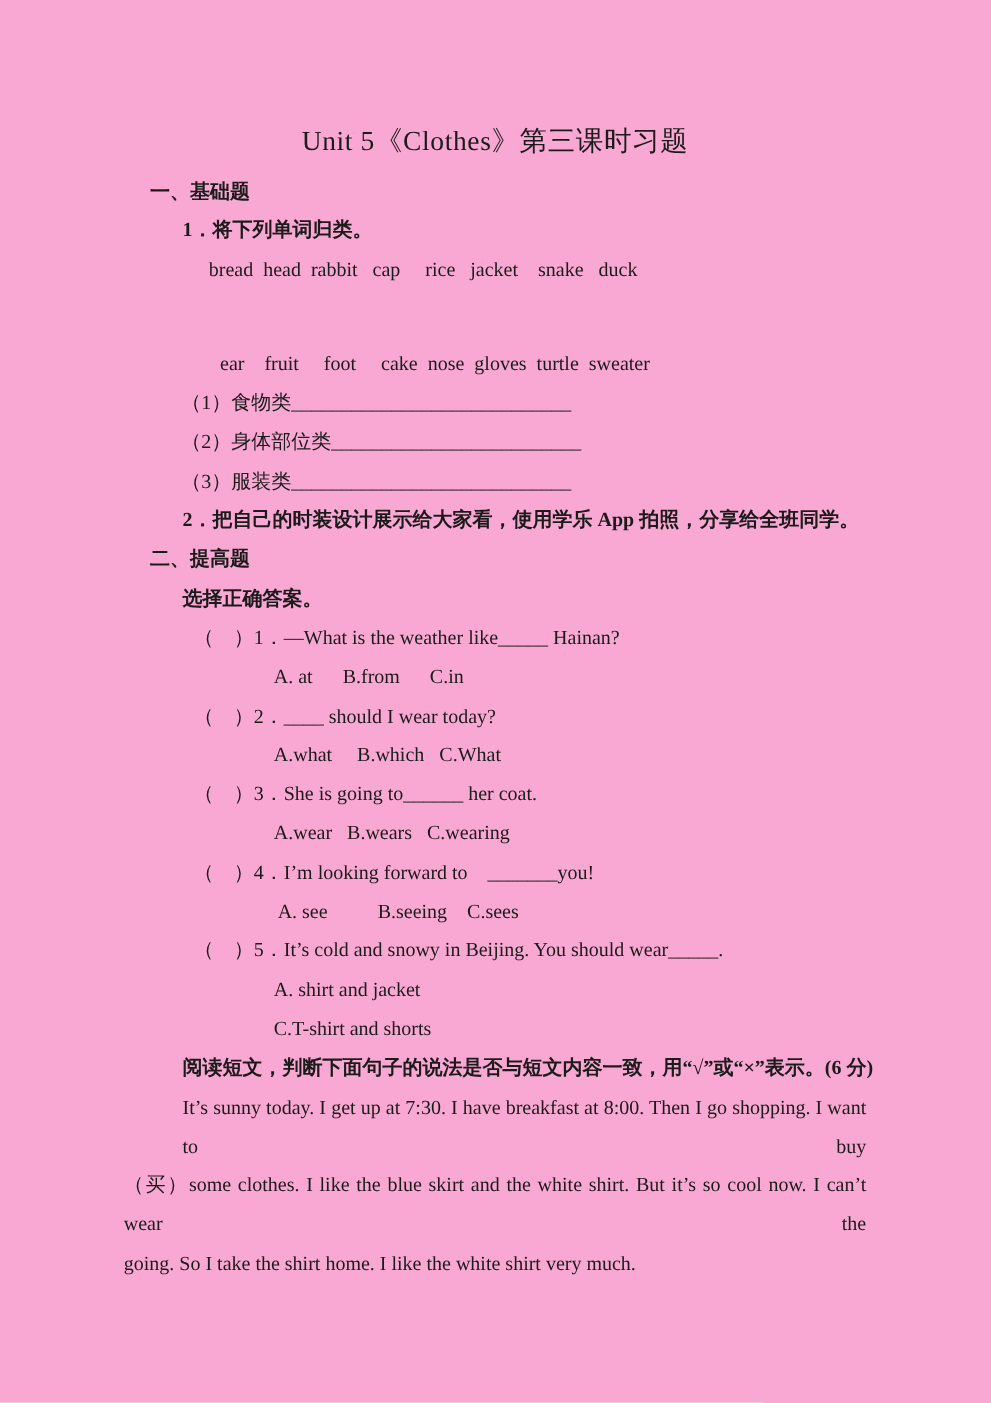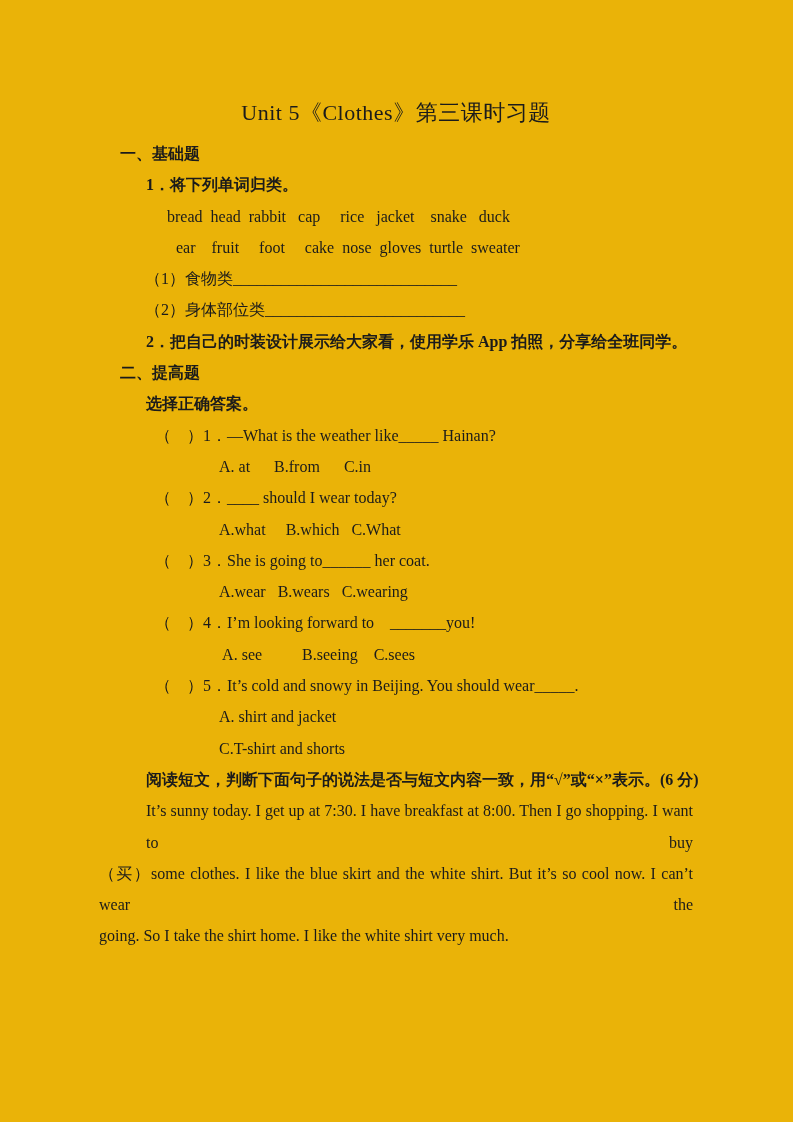--- a/index.html
+++ b/index.html
@@ -1,61 +1,62 @@
 <!DOCTYPE html>
 <html><head>
 <meta charset="utf-8">
 <style>
   html,body{margin:0;padding:0;background:#e8e8e8;}
   .page{
     position:relative;
     width:793px;height:1122px;
     margin:0 auto;
-    background:#eab308;
+    background:#f9a8d4;
     color:#1b1b1b;
     font-family:"Liberation Serif",serif;
     overflow:hidden;
     font-size:16px;
   }
   .content{padding:96px 100px 0 99px;}
   .doc-title{
     font-size:22px;
     line-height:33px;
     text-align:center;
     letter-spacing:0.5px;
     margin-bottom:9px;
     white-space:pre;
   }
   .l{line-height:31.3px;white-space:pre;}
   .b{font-weight:bold;}
   .in-head{padding-left:21px;}   
   .in-item{padding-left:47px;}   
   .in-cat{padding-left:46px;}    
   .in-w1{padding-left:68px;}     
-  .in-w2{padding-left:77px;}     
+  .in-w2{padding-left:77px;margin-top:44px;}     
   .in-q{padding-left:56px;}      
   .in-opt{padding-left:120px;}   
   .pl{line-height:31.3px;text-align:justify;text-align-last:justify;white-space:normal;}
   .pl-indent{padding-left:47px;}
   .pl-last{line-height:31.3px;white-space:pre;}
 </style>
 </head>
 <body>
 
 <div class="page">
   <div class="content">
 
     <div class="doc-title">Unit 5《Clothes》第三课时习题</div>
 
     <div class="l b in-head">一、基础题</div>
     <div class="l b in-item">1．将下列单词归类。</div>
     <div class="l in-w1">bread  head  rabbit   cap     rice   jacket    snake   duck</div>
     <div class="l in-w2">ear    fruit     foot     cake  nose  gloves  turtle  sweater</div>
     <div class="l in-cat">（1）食物类____________________________</div>
     <div class="l in-cat">（2）身体部位类_________________________</div>
+    <div class="l in-cat">（3）服装类____________________________</div>
     <div class="l b in-item">2．把自己的时装设计展示给大家看，使用学乐 App 拍照，分享给全班同学。</div>
 
     <div class="l b in-head">二、提高题</div>
     <div class="l b in-item">选择正确答案。</div>
 
     <div class="l in-q">（    ）1．—What is the weather like_____ Hainan?</div>
     <div class="l in-opt">A. at      B.from      C.in</div>
 
     <div class="l in-q">（    ）2．____ should I wear today?</div>
     <div class="l in-opt">A.what     B.which   C.What</div>

